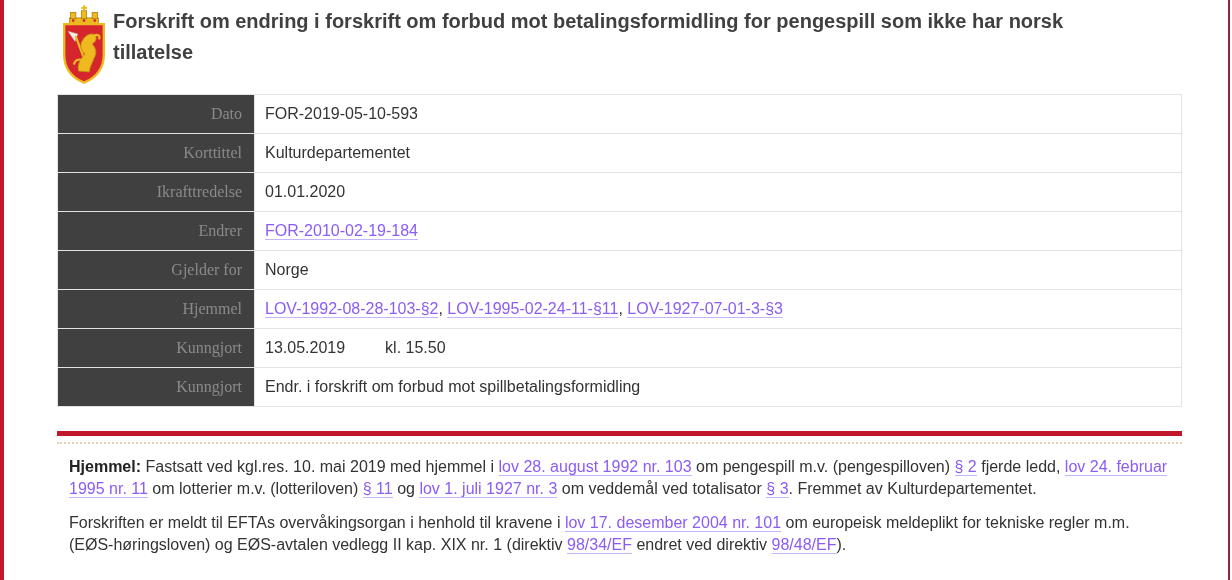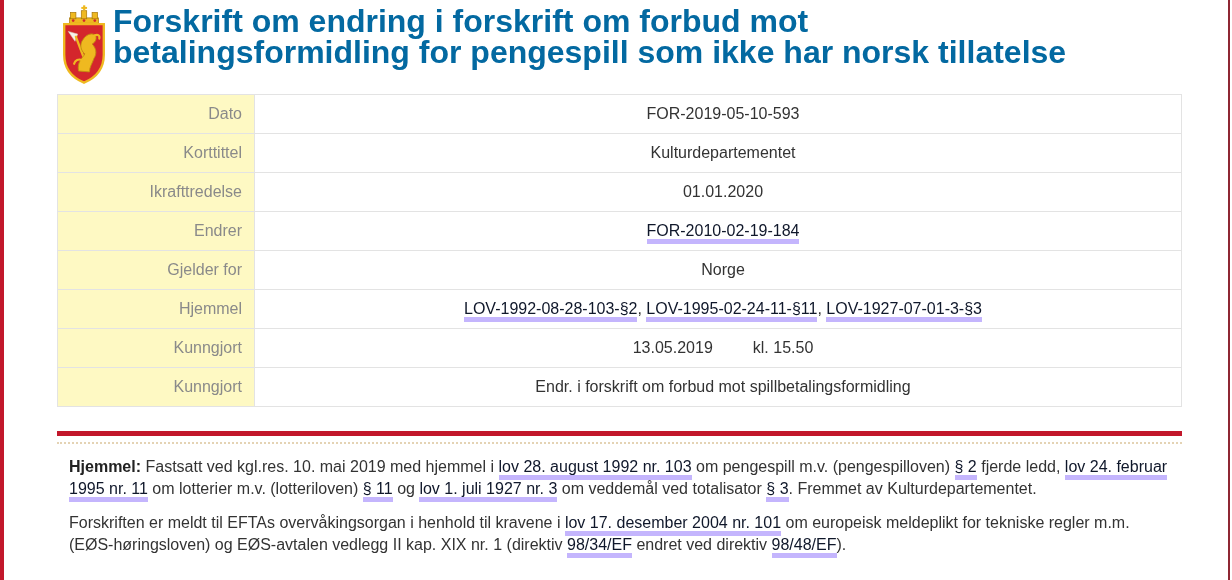--- a/index.html
+++ b/index.html
@@ -6,38 +6,38 @@
   body{
     width:1232px;height:580px;position:relative;overflow:hidden;
     font-family:"Liberation Sans", sans-serif;color:#333;
   }
   .left-accent{position:absolute;left:0;top:0;width:4px;height:580px;background:#c2172b;}
   .right-accent{position:absolute;right:2px;top:0;width:2px;height:580px;background:#8e2633;}
   .content{position:absolute;left:57px;top:0;width:1125px;}
   .header{display:flex;align-items:flex-start;margin-top:4px;}
   .coat{width:54px;height:80px;flex:0 0 54px;}
   h1.title{
-    margin:2px 0 0 2px;font-size:32px;line-height:31px;font-weight:bold;
-    color:#0369a1;width:980px;
+    margin:2px 0 0 2px;font-size:20px;line-height:31px;font-weight:bold;
+    color:#404040;width:980px;
   }
   table.meta{
     border-collapse:collapse;margin-top:10px;width:1125px;
     font-size:16px;table-layout:fixed;
   }
   table.meta th, table.meta td{
     border:1px solid #e3e3e3;height:39px;box-sizing:border-box;
     vertical-align:middle;padding:0;
   }
   table.meta th{
-    width:197px;background:#fef9c3;color:#8a8a8a;font-weight:normal;
-    text-align:right;padding-right:12px;
+    width:197px;background:#404040;color:#8a8a8a;font-weight:normal;
+    text-align:right;padding-right:12px;font-family:Liberation Serif, serif;
   }
-  table.meta td{padding-left:10px;color:#333;text-align:center;}
+  table.meta td{padding-left:10px;color:#333;}
   a.doclink{
-    color:#0f172a;text-decoration:none;border-bottom:5px solid #c4b5fd;cursor:pointer;
+    color:#8b5cf6;text-decoration:none;border-bottom:1px solid #c4b5fd;cursor:pointer;
   }
   .time-gap{margin-left:40px;margin-top:40px;}
   .divider-thick{margin-top:24px;height:5px;background:#c2172b;width:1125px;}
   .divider-dotted{margin-top:6px;border-bottom:2px dotted #e4d3b4;width:1125px;}
   .bodytext{margin-top:11px;width:1125px;font-size:16px;line-height:22px;color:#333;}
   .bodytext p{margin:12px;}
   .bodytext strong{color:#222;}
 </style>
 </head>
 <body>

